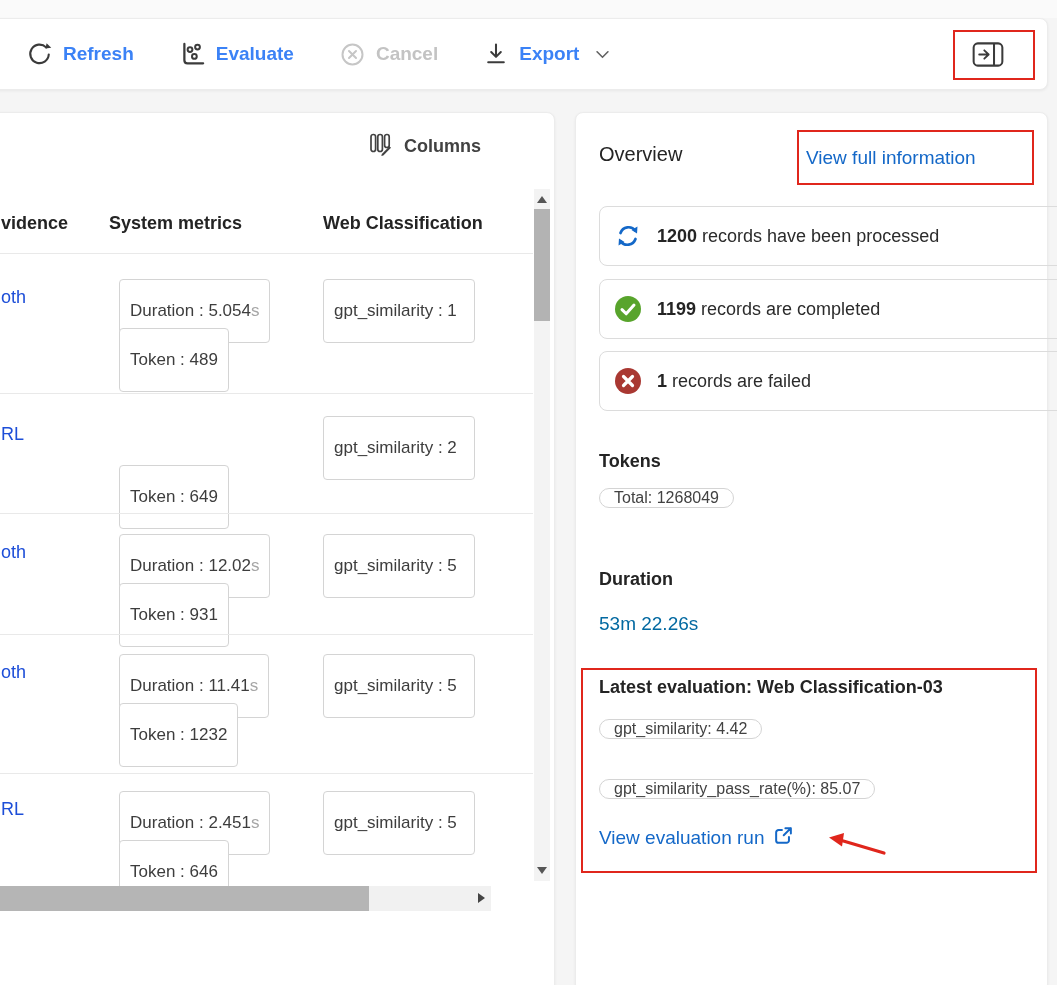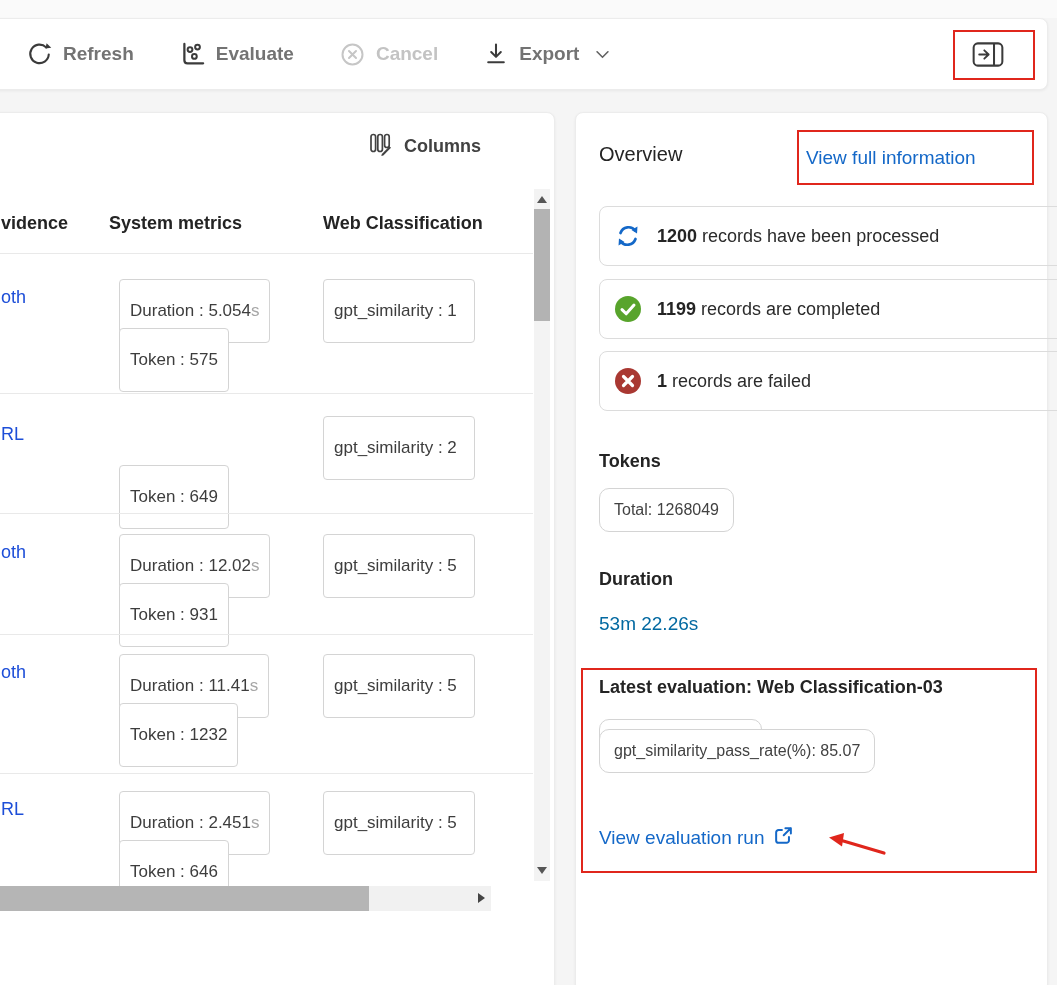--- a/index.html
+++ b/index.html
@@ -10,21 +10,21 @@
     font-family:"Liberation Sans", sans-serif;
     color:#242424;
   }
   .topstrip { position:absolute; left:0; top:0; width:1057px; height:18px; background:#fafafa; }
   .card {
     position:absolute; background:#fff; border:1px solid #ececec; border-radius:8px;
     box-shadow:0 1px 3px rgba(0,0,0,0.06);
   }
   
   .toolbar { left:-12px; top:18px; width:1060px; height:72px; display:flex; align-items:center; padding-left:38px; }
-  .tb-btn { display:flex; align-items:center; gap:11px; margin-right:46px; font-size:19px; font-weight:700; color:#737373; cursor:pointer; }
+  .tb-btn { display:flex; align-items:center; gap:11px; margin-right:46px; font-size:19px; font-weight:700; color:#3b82f6; cursor:pointer; }
   .tb-btn.disabled { color:#c3c3c3; cursor:default; }
   .tb-btn svg { display:block; }
   .caret { margin-left:6px; display:flex; align-items:center; }
   .panel-btn { position:absolute; right:36px; top:22px; width:46px; height:30px; display:flex; align-items:center; justify-content:center; cursor:pointer; }
   
   .table-card { left:-24px; top:112px; width:579px; height:900px; overflow:hidden; }
   .columns-btn { position:absolute; top:19px; right:73px; display:flex; align-items:center; gap:12px; font-size:18px; font-weight:700; color:#424242; cursor:pointer; }
   .thead { position:absolute; top:100px; left:0; width:100%; height:36px; font-size:18px; font-weight:700; color:#242424; white-space:nowrap; }
   .thead span { position:absolute; top:0; }
   .th1 { left:24px; } .th2 { left:132px; } .th3 { left:346px; }
@@ -54,26 +54,26 @@
   .ov-link { position:absolute; left:230px; top:34px; font-size:19px; }
   .status-card { position:absolute; left:23px; width:496px; height:60px; border:1px solid #dcdcdc; border-radius:8px; display:flex; align-items:center; }
   .status-card .sicon { margin-left:14px; width:28px; height:28px; flex:none; }
   .status-card .stext { margin-left:15px; font-size:18px; color:#2b2b2b; white-space:nowrap; }
   .stext b { font-weight:700; color:#242424; margin-right:5px; }
   .sc1 { top:93px; } .sc2 { top:166px; } .sc3 { top:238px; }
   .h2 { position:absolute; left:23px; font-size:18px; font-weight:700; color:#242424; }
   .tokens-h { top:338px; } .duration-h { top:456px; }
   .pill {
     position:absolute; left:23px; display:inline-block; background:#fff; border:1px solid #d4d4d4; border-radius:10px;
-    padding:12px 14px; font-size:16px; color:#424242; white-space:nowrap;
+    padding:0 14px; font-size:16px; color:#424242; white-space:nowrap;
   }
   .pill-total { top:375px; }
   .dur-val { position:absolute; left:23px; top:500px; font-size:19px; color:#0369a1; }
   .le-title { top:564px; }
-  .pill-m1 { top:606px; } .pill-m2 { top:616px;text-align:center; }
+  .pill-m1 { top:606px; } .pill-m2 { top:666px;text-align:center; }
   .eval-link { position:absolute; left:23px; top:712px; font-size:19px; display:flex; align-items:center; gap:9px; }
   
   .anno { position:absolute; border:2.5px solid #e0261c; z-index:50; pointer-events:none; }
   .anno-1 { left:953px; top:30px; width:82px; height:50px; }
   .anno-2 { left:797px; top:130px; width:237px; height:55px; }
   .anno-3 { left:581px; top:668px; width:456px; height:205px; }
   .anno-arrow { position:absolute; left:826px; top:830px; z-index:51; pointer-events:none; }
 </style>
 </head>
 <body>
@@ -152,21 +152,21 @@
   <div class="thead">
     <span class="th1">vidence</span>
     <span class="th2">System metrics</span>
     <span class="th3">Web Classification</span>
   </div>
   <div class="sep" style="top:140px"></div>
 
   <div class="trow" style="top:166px">
     <span class="rlabel">oth</span>
     <span class="badge b-dur"><span>Duration : 5.054</span><span class="unit">s</span></span>
-    <span class="badge b-tok">Token : 575</span>
+    <span class="badge b-tok">Token : 489</span>
     <span class="badge b-met">gpt_similarity : 1</span>
   </div>
   <div class="sep" style="top:280px"></div>
 
   <div class="trow" style="top:303px">
     <span class="rlabel">RL</span>
     <span class="badge b-tok">Token : 649</span>
     <span class="badge b-met">gpt_similarity : 2</span>
   </div>
   <div class="sep" style="top:400px"></div>

